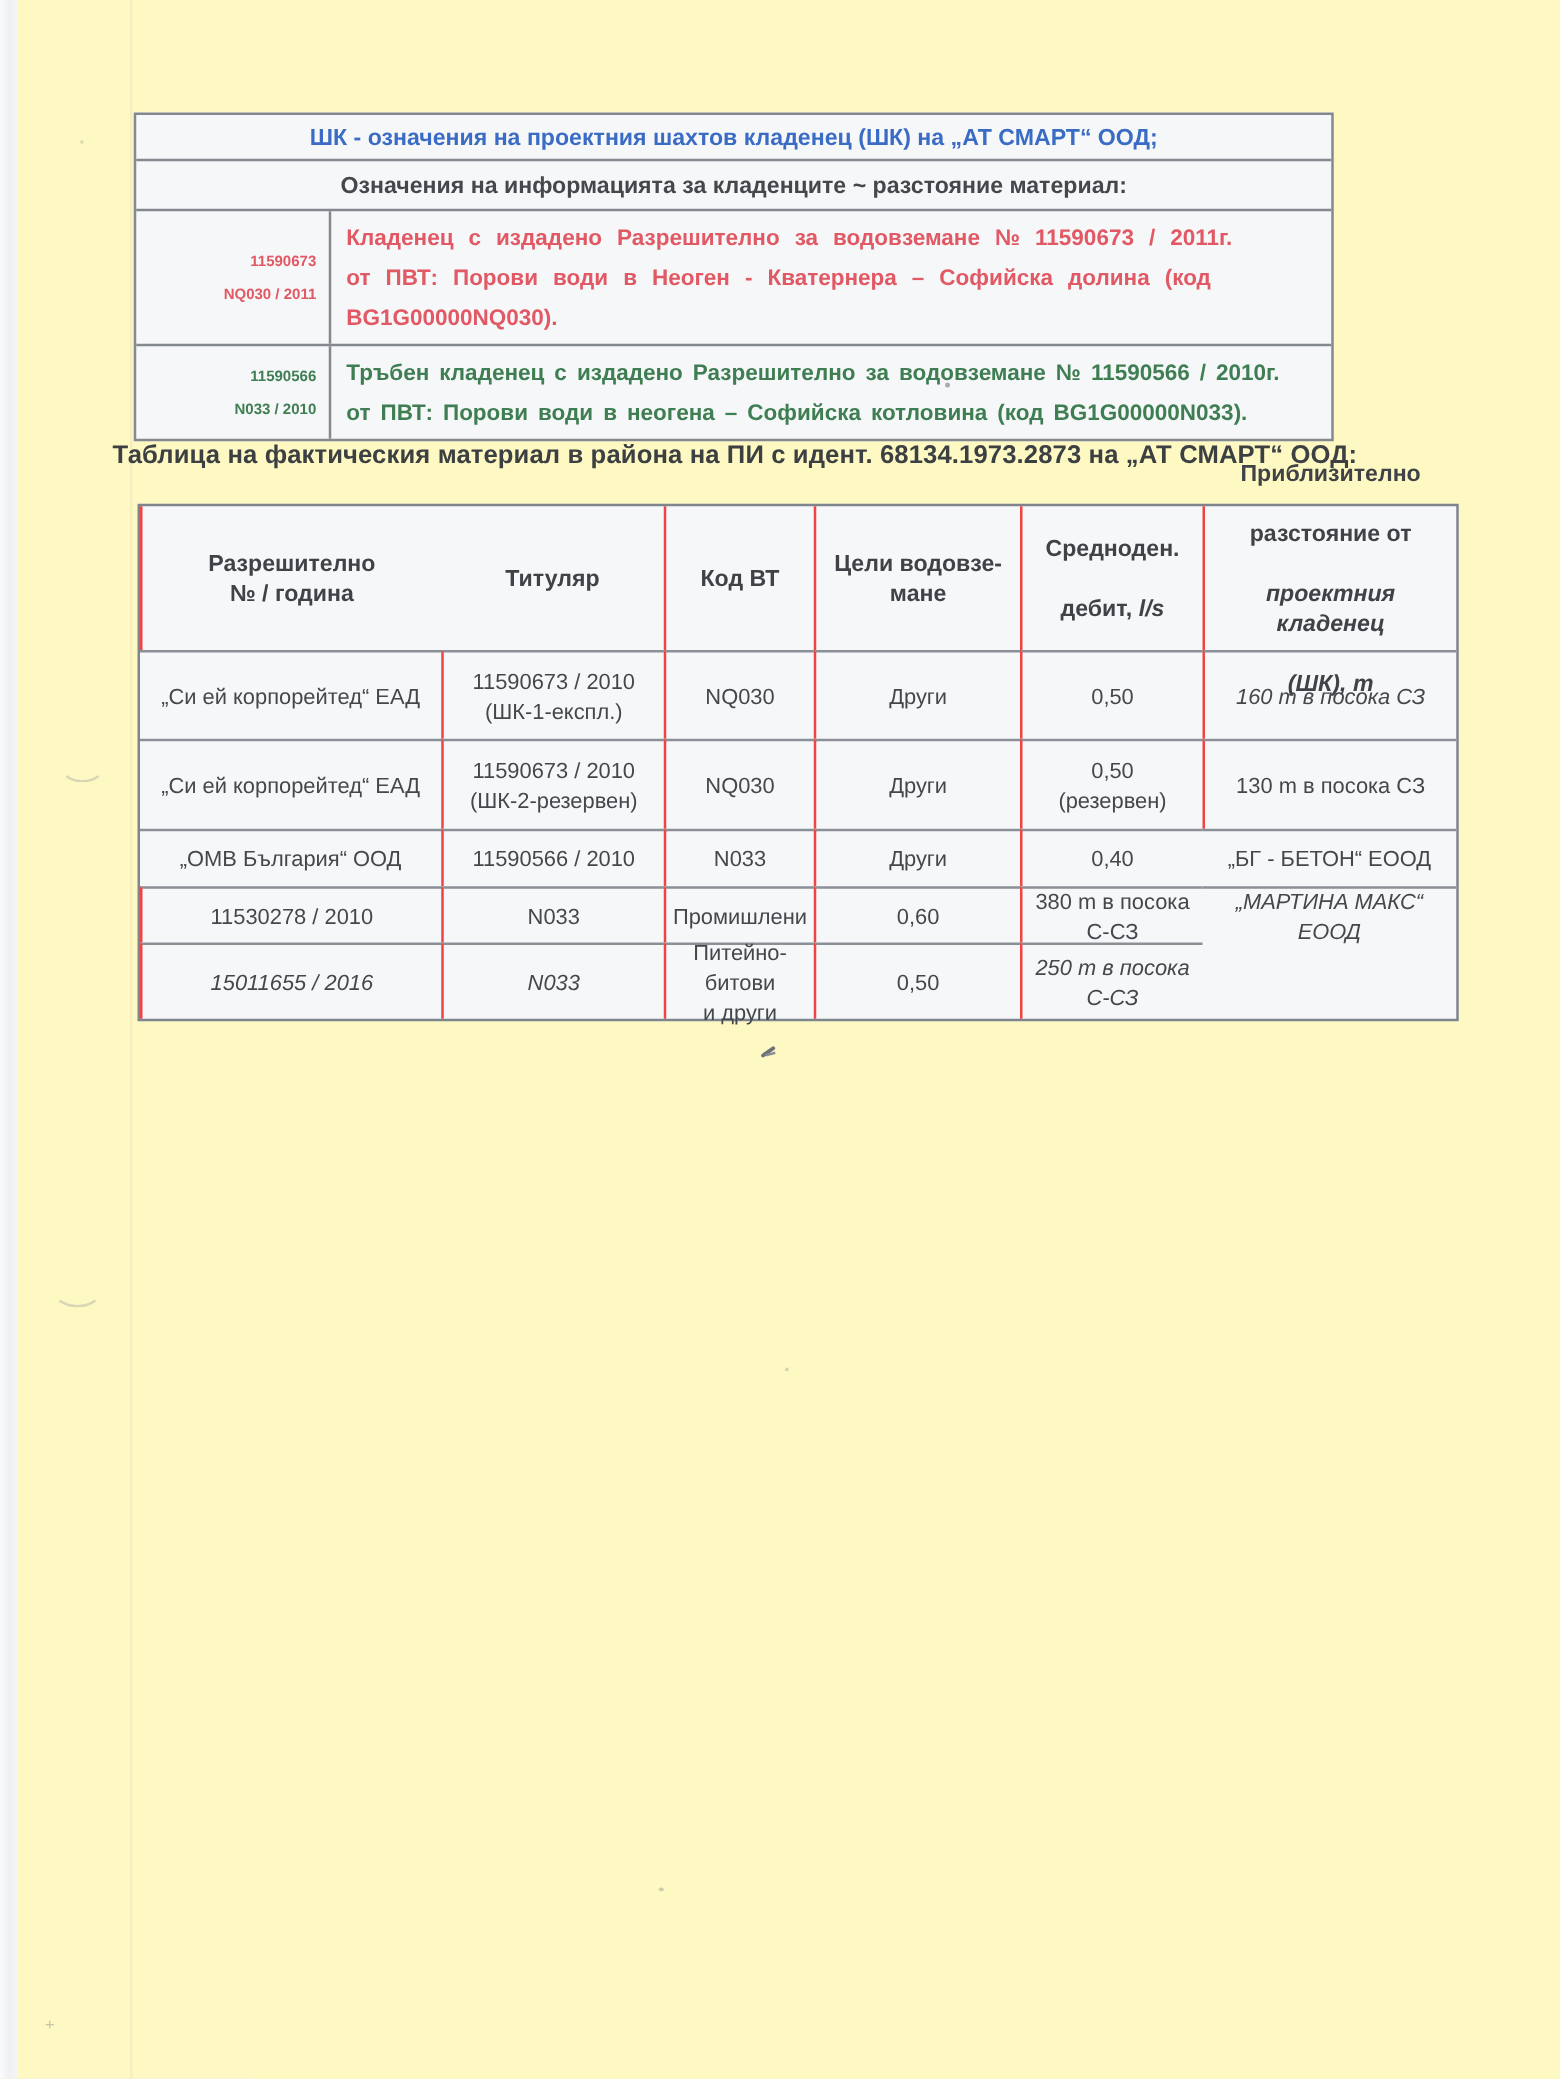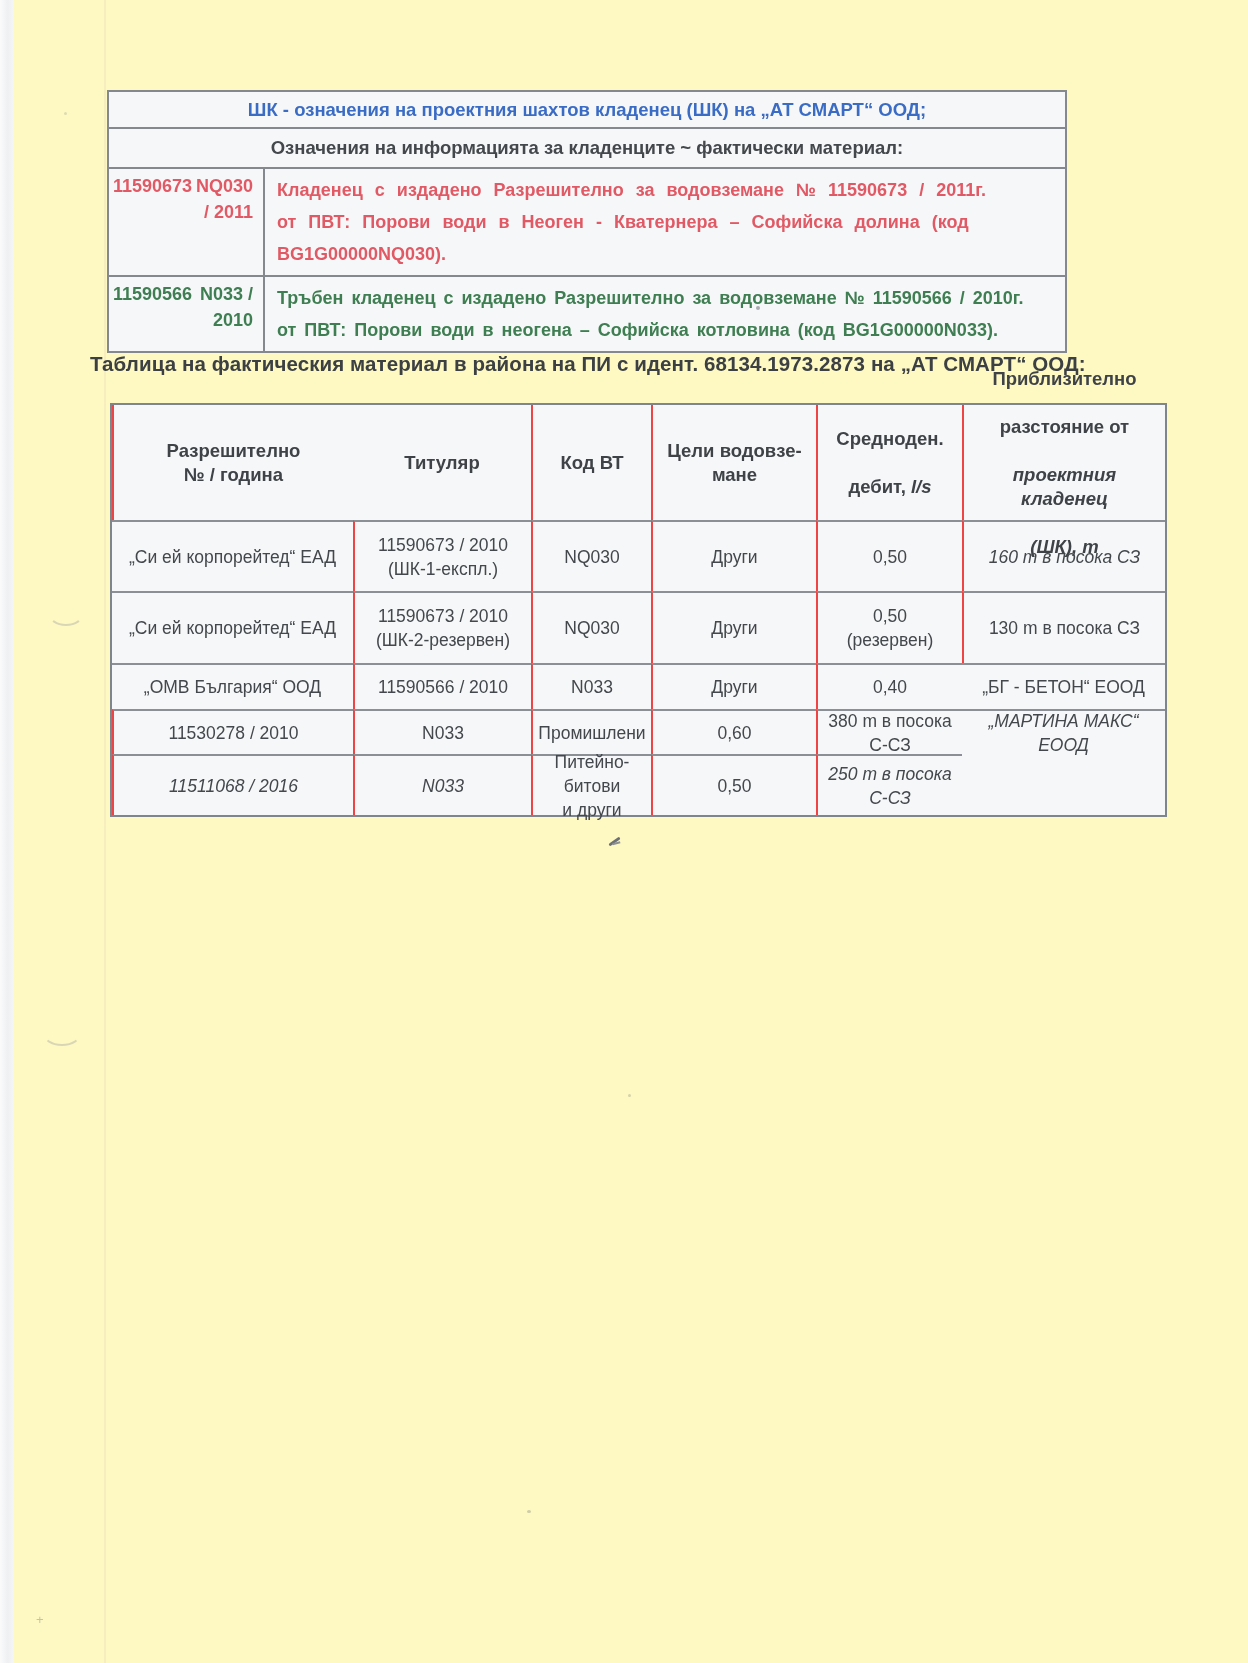--- a/index.html
+++ b/index.html
@@ -20,23 +20,23 @@
     border:2px solid #84898f; background:#f6f7f8; box-sizing:border-box;
   }
   .legend-full {
     height:35px; display:flex; align-items:center; justify-content:center;
     font-weight:bold; font-size:18.5px; text-align:center;
   }
   .legend-full.sub { height:38px; border-top:2px solid #84898f; color:#44484c; }
   .legend-row { display:flex; border-top:2px solid #84898f; }
   .legend-row .key {
     width:156px; flex:0 0 156px; border-right:2px solid #84898f;
-    display:flex; flex-direction:row; 
+    display:flex; flex-direction:column; justify-content:center;
     text-align:right; padding:4px 10px 4px 4px; box-sizing:border-box;
-    font-weight:bold; font-size:18px; line-height:26px;
+    font-weight:bold; font-size:12px; line-height:26px;
   }
   .legend-row .desc {
     flex:1; padding:5px 12px 5px 12px; font-weight:bold; font-size:18px;
     line-height:32px; white-space:pre-line; text-align:left;
   }
   .row-red .key, .row-red .desc { color:#e15964; }
   .row-red .desc { word-spacing:7px; }
   .row-green .key, .row-green .desc { color:#3f7e52; }
   .row-green .desc { word-spacing:3px; }
   .blue-text { color:#3b6cc5; }
@@ -90,21 +90,21 @@
 <div class="page">
 
   <div class="paper-edge"></div>
   <div class="fold-line"></div>
 
   <div class="legend-table">
     <div class="legend-full blue-text">
       <span>ШК - означения на проектния шахтов кладенец (ШК) на „АТ СМАРТ“ ООД;</span>
     </div>
     <div class="legend-full sub">
-      <span>Означения на информацията за кладенците ~ фактически материал:</span>
+      <span>Означения на информацията за кладенците ~ разстояние материал:</span>
     </div>
     <div class="legend-row row-red">
       <div class="key">
         <span>11590673</span>
         <span>NQ030 / 2011</span>
       </div>
       <div class="desc">Кладенец с издадено Разрешително за водовземане № 11590673 / 2011г.
 от ПВТ: Порови води в Неоген - Кватернера – Софийска долина (код
 BG1G00000NQ030).</div>
     </div>
@@ -167,21 +167,21 @@
     <div class="cell">0,40</div>
 
     <div class="cell c0">„БГ - БЕТОН“ ЕООД</div>
     <div class="cell">11530278 / 2010</div>
     <div class="cell">N033</div>
     <div class="cell">Промишлени</div>
     <div class="cell">0,60</div>
     <div class="cell">380 m в посока С-СЗ</div>
 
     <div class="cell c0 it">„МАРТИНА МАКС“ ЕООД</div>
-    <div class="cell it">11511068 / 2016</div>
+    <div class="cell it">15011655 / 2016</div>
     <div class="cell it">N033</div>
     <div class="cell">Питейно-битови
 и други</div>
     <div class="cell">0,50</div>
     <div class="cell it">250 m в посока С-СЗ</div>
   </div>
 
   <div class="artifact-curve" style="left:48px; top:600px; width:32px; height:24px;"></div>
   <div class="artifact-curve" style="left:42px; top:1018px; width:36px; height:26px;"></div>
   <div class="squiggle" style="left:608px; top:840px;"></div>

